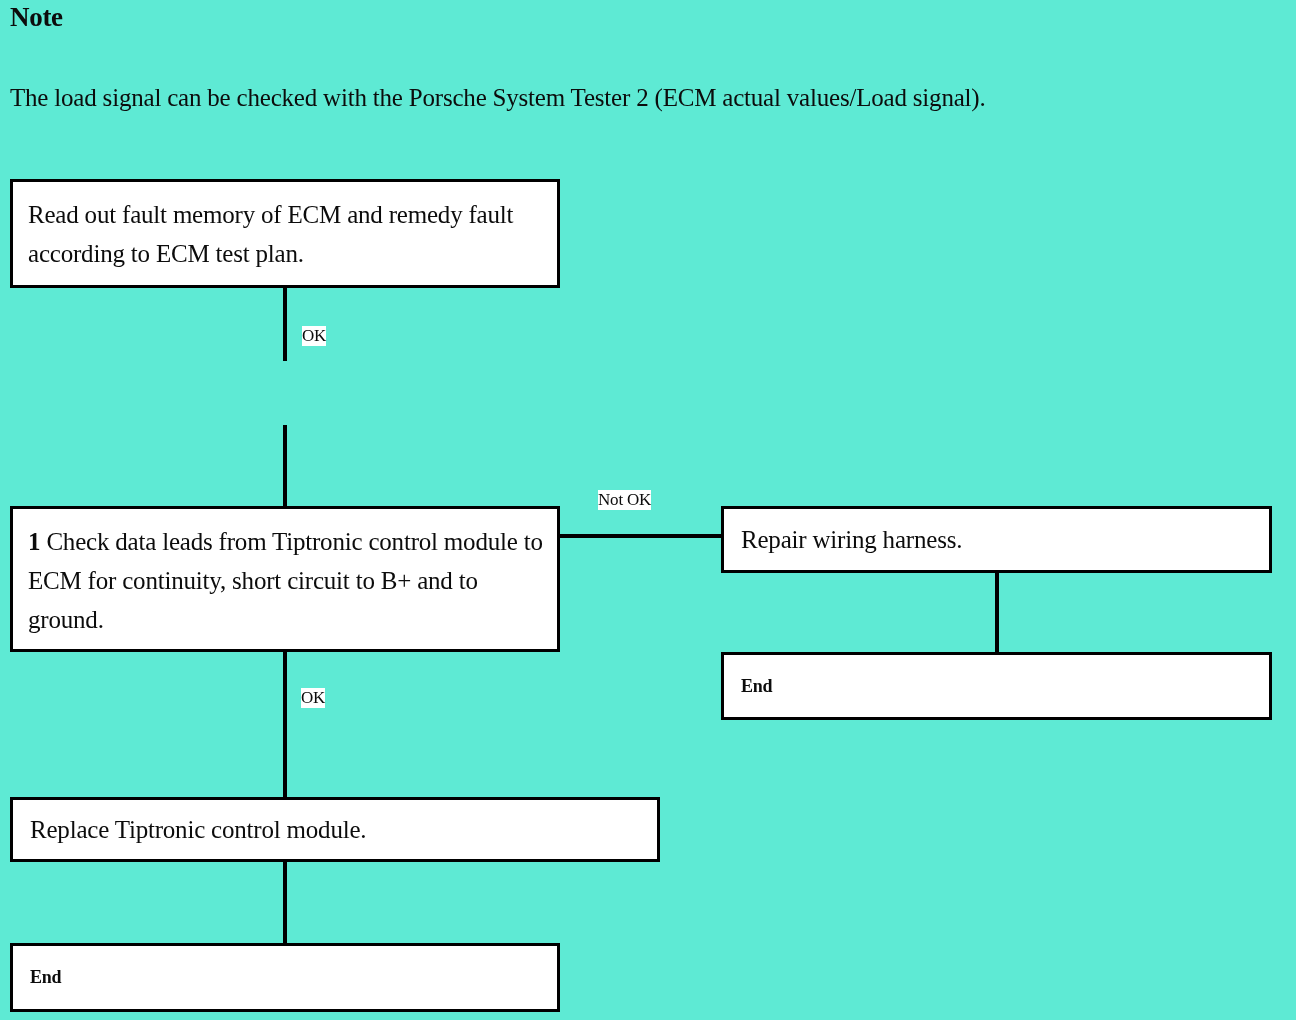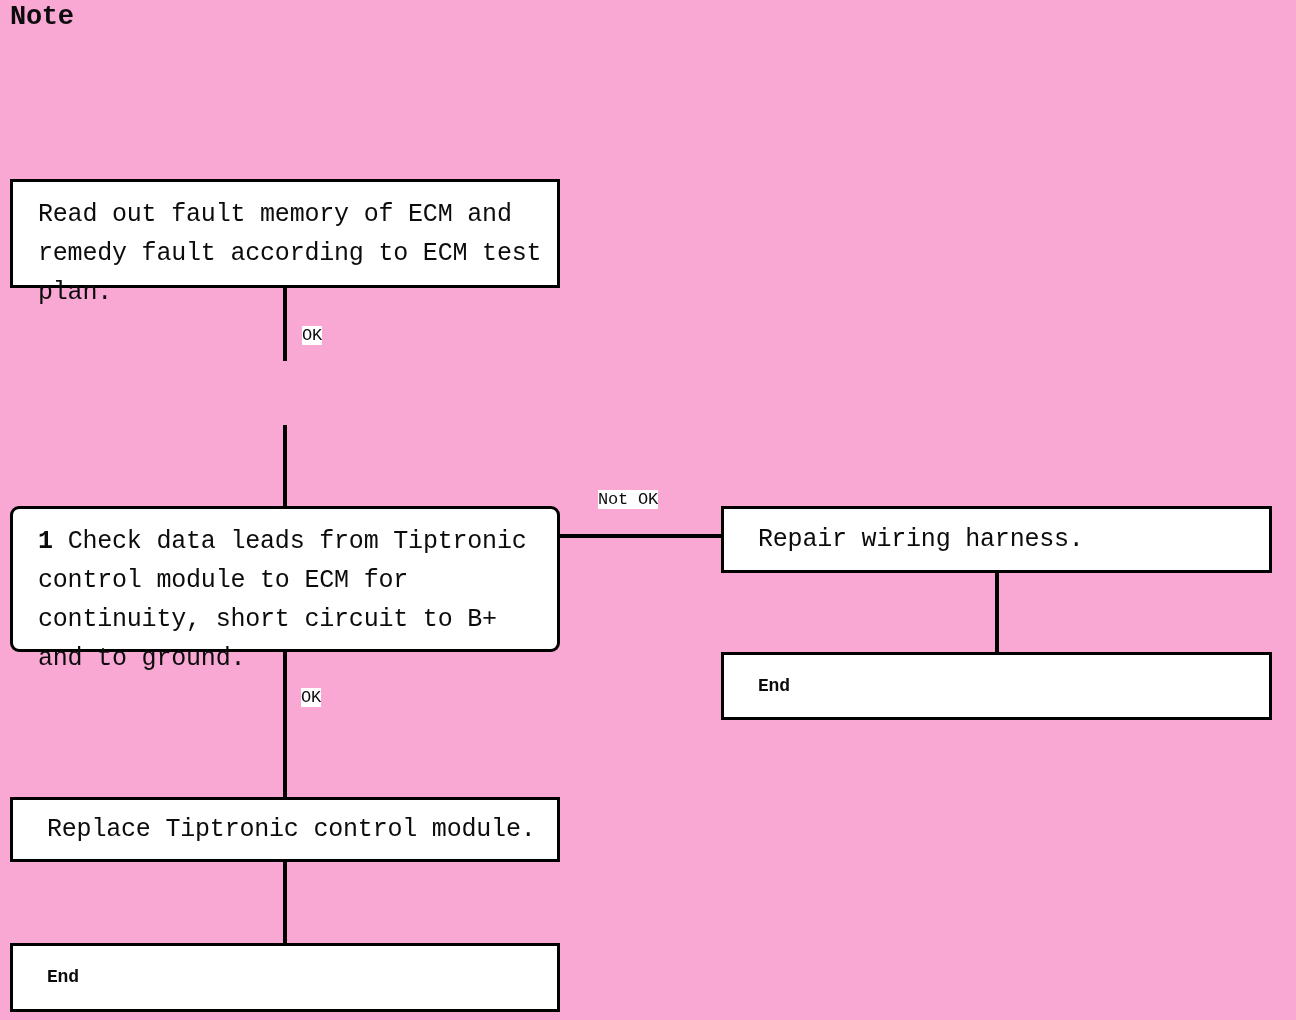--- a/index.html
+++ b/index.html
@@ -4,22 +4,22 @@
 <style>
   html, body {
     margin: 0;
     padding: 0;
     background: #ffffff;
   }
   .page {
     position: relative;
     width: 1296px;
     height: 1020px;
-    background: #f9a8d4;
-    font-family: Liberation Mono, monospace;
+    background: #5eead4;
+    font-family: Liberation Serif, serif;
     color: #0c0c0c;
     overflow: hidden;
   }
   .note-title {
     position: absolute;
     left: 10px;
     top: 2px;
     font-size: 27px;
     font-weight: bold;
     letter-spacing: -0.3px;
@@ -35,39 +35,39 @@
   .fc-box {
     position: absolute;
     border: 3px solid #000000;
     box-sizing: border-box;
     background: #ffffff;
     font-size: 25px;
     line-height: 39px;
     letter-spacing: -0.2px;
   }
   .fc-box.multiline {
-    padding: 13px 14px 0 25px;
+    padding: 13px 14px 0 15px;
   }
   .fc-box.singleline {
     display: flex;
     align-items: center;
-    padding-left: 34px;
+    padding-left: 17px;
   }
   .fc-box .step-num {
     font-weight: bold;
   }
   .fc-box.endbox {
     font-weight: bold;
     font-size: 18px;
   }
   .box-read   { left: 10px;  top: 179px; width: 550px; height: 109px; }
-  .box-check  { left: 10px;  top: 506px; width: 550px; height: 146px; border-radius: 9px; }
+  .box-check  { left: 10px;  top: 506px; width: 550px; height: 146px; }
   .box-repair { left: 721px; top: 506px; width: 551px; height: 67px;  }
   .box-end-r  { left: 721px; top: 652px; width: 551px; height: 68px;  }
-  .box-replace{ left: 10px;  top: 797px; width: 550px; height: 65px;  }
+  .box-replace{ left: 10px;  top: 797px; width: 650px; height: 65px;  }
   .box-end-b  { left: 10px;  top: 943px; width: 550px; height: 69px;  }
 
   .connector {
     position: absolute;
     background: #000000;
   }
   .line-v1a    { left: 283px; top: 288px; width: 4px;   height: 73px;  }
   .line-v1b    { left: 283px; top: 425px; width: 4px;   height: 82px;  }
   .line-h-notok{ left: 560px; top: 534px; width: 161px; height: 4px;   }
   .line-v-right{ left: 995px; top: 572px; width: 4px;   height: 82px;  }
@@ -85,20 +85,21 @@
   .label-not-ok { left: 598px; top: 490px; text-align: center; }
   .label-ok-2   { left: 301px; top: 688px; }
 </style>
 </head>
 <body>
 
 <div class="page">
 
   <div class="note-title">Note</div>
 
+  <div class="note-body">The load signal can be checked with the Porsche System Tester 2 (ECM actual values/Load signal).</div>
 
   <div class="fc-box multiline box-read">
     <span>Read out fault memory of ECM and remedy fault according to ECM test plan.</span>
   </div>
 
   <div class="connector line-v1a"></div>
 
   <span class="branch-label label-ok-1">OK</span>
 
   <div class="connector line-v1b"></div>

